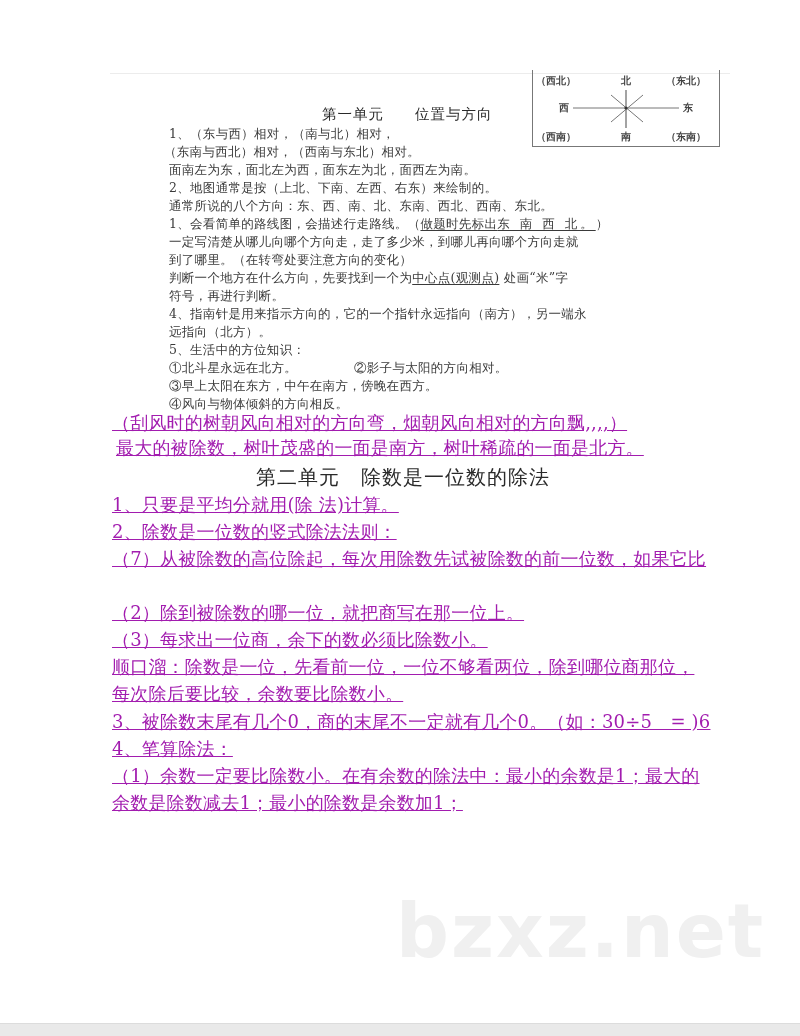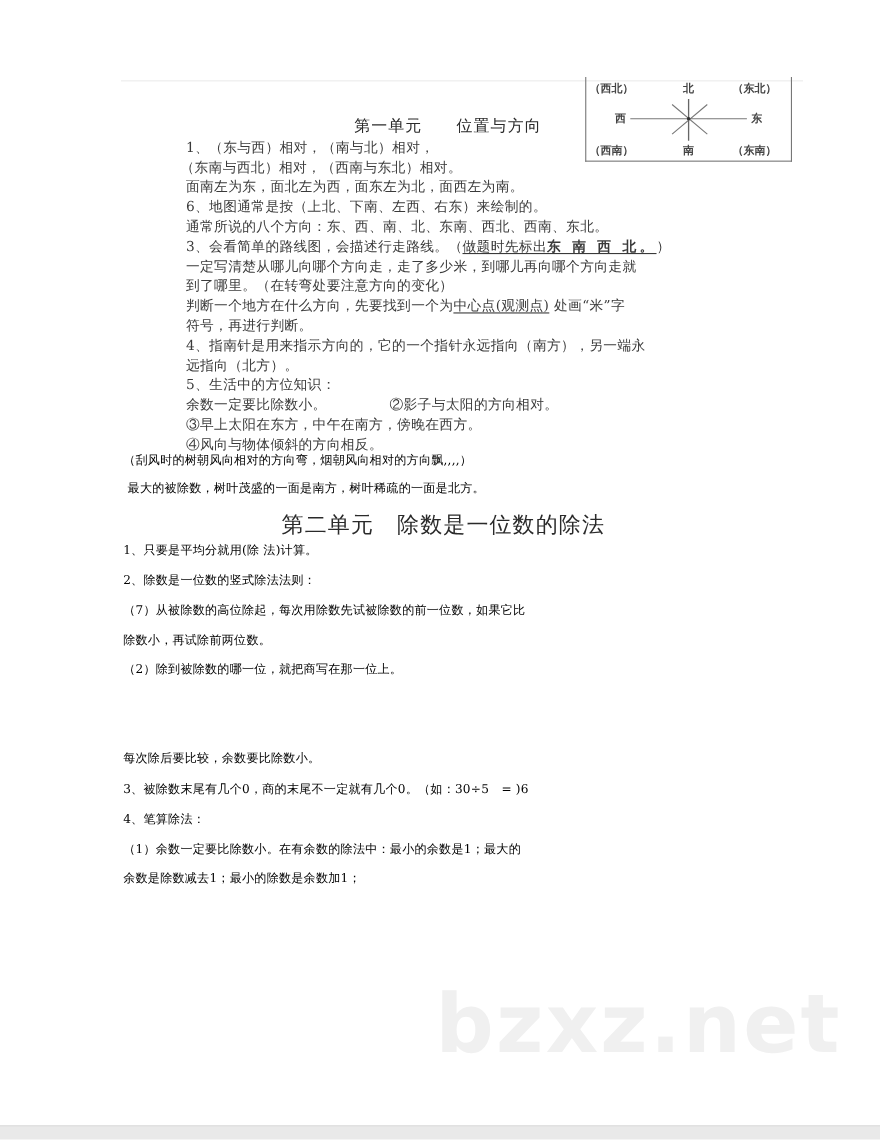--- a/index.html
+++ b/index.html
@@ -27,25 +27,25 @@
   
   .compass {
     position: absolute; left: 508px; top: 70px; width: 186px; height: 76px;
     border-left: 1px solid #777; border-right: 1px solid #777; border-bottom: 1px solid #777;
     font-size: 10px; font-weight: bold; color: #444;
   }
   .compass span { position: absolute; white-space: nowrap; }
   .compass svg { position: absolute; left: 0; top: 0; }
   .line { position: absolute; white-space: nowrap; }
   .small { font-size: 12.5px; color: #3a3a3a; letter-spacing: 0.3px; }
-  .big { font-size: 11px; color: #000000; letter-spacing: 0.2px; }
+  .big { font-size: 18px; color: #a21caf; letter-spacing: 0.2px; text-decoration: underline; }
   .title1 { font-size: 14.5px; color: #2a2a2a; letter-spacing: 1px; }
   .title2 { font-size: 20px; color: #2a2a2a; letter-spacing: 1px; }
   .u { text-decoration: underline; text-underline-offset: 2px; }
-  .b { font-weight: bold; letter-spacing: 3px; }
+  .b { font-weight: normal; letter-spacing: 3px; }
   .watermark {
     position: absolute; left: 372px; top: 888px;
     font-family: "DejaVu Sans", "Liberation Sans", sans-serif;
     font-weight: bold; font-size: 74px; color: #f0f0f0; letter-spacing: 2px;
   }
 </style>
 </head>
 <body>
 
 <div class="page">
@@ -66,47 +66,48 @@
     <span style="left:150px;top:31px">东</span>
     <span style="left:3px;top:60px">（西南）</span>
     <span style="left:88px;top:60px">南</span>
     <span style="left:133px;top:60px">（东南）</span>
   </div>
 
   <div class="line title1" style="left:298px;top:105px">第一单元　　位置与方向</div>
   <div class="line small" style="left:145px;top:126px">1、（东与西）相对，（南与北）相对，</div>
   <div class="line small" style="left:140px;top:144px">（东南与西北）相对，（西南与东北）相对。</div>
   <div class="line small" style="left:145px;top:162px">面南左为东，面北左为西，面东左为北，面西左为南。</div>
-  <div class="line small" style="left:145px;top:180px">6、地图通常是按（上北、下南、左西、右东）来绘制的。</div>
+  <div class="line small" style="left:145px;top:180px">2、地图通常是按（上北、下南、左西、右东）来绘制的。</div>
   <div class="line small" style="left:145px;top:198px">通常所说的八个方向：东、西、南、北、东南、西北、西南、东北。</div>
   <div class="line small" style="left:145px;top:216px">
-    <span>3、会看简单的路线图，会描述行走路线。（</span><span class="u">做题时先标出</span><span class="u b">东 南 西 北。</span><span>）</span>
+    <span>1、会看简单的路线图，会描述行走路线。（</span><span class="u">做题时先标出</span><span class="u b">东 南 西 北。</span><span>）</span>
   </div>
   <div class="line small" style="left:145px;top:252px">到了哪里。（在转弯处要注意方向的变化）</div>
   <div class="line small" style="left:145px;top:234px">一定写清楚从哪儿向哪个方向走，走了多少米，到哪儿再向哪个方向走就</div>
   <div class="line small" style="left:145px;top:270px">
     <span>判断一个地方在什么方向，先要找到一个为</span><span class="u">中心点(观测点)</span><span> 处画“米”字</span>
   </div>
   <div class="line small" style="left:145px;top:288px">符号，再进行判断。</div>
   <div class="line small" style="left:145px;top:306px">4、指南针是用来指示方向的，它的一个指针永远指向（南方），另一端永</div>
   <div class="line small" style="left:145px;top:324px">远指向（北方）。</div>
   <div class="line small" style="left:145px;top:342px">5、生活中的方位知识：</div>
-  <div class="line small" style="left:145px;top:360px">余数一定要比除数小。</div>
+  <div class="line small" style="left:145px;top:360px">①北斗星永远在北方。</div>
   <div class="line small" style="left:330px;top:360px">②影子与太阳的方向相对。</div>
   <div class="line small" style="left:145px;top:378px">③早上太阳在东方，中午在南方，傍晚在西方。</div>
   <div class="line small" style="left:145px;top:396px">④风向与物体倾斜的方向相反。</div>
   <div class="line big" style="left:88px;top:411px">（刮风时的树朝风向相对的方向弯，烟朝风向相对的方向飘,,,,）</div>
   <div class="line big" style="left:92px;top:436px">最大的被除数，树叶茂盛的一面是南方，树叶稀疏的一面是北方。</div>
 
   <div class="line title2" style="left:232px;top:464px">第二单元　除数是一位数的除法</div>
   <div class="line big" style="left:88px;top:493px">1、只要是平均分就用(除 法)计算。</div>
   <div class="line big" style="left:88px;top:520px">2、除数是一位数的竖式除法法则：</div>
   <div class="line big" style="left:88px;top:547px">（7）从被除数的高位除起，每次用除数先试被除数的前一位数，如果它比</div>
-  <div class="line big" style="left:88px;top:574px">除数小，再试除前两位数。</div>
   <div class="line big" style="left:88px;top:601px">（2）除到被除数的哪一位，就把商写在那一位上。</div>
+  <div class="line big" style="left:88px;top:628px">（3）每求出一位商，余下的数必须比除数小。</div>
+  <div class="line big" style="left:88px;top:655px">顺口溜：除数是一位，先看前一位，一位不够看两位，除到哪位商那位，</div>
   <div class="line big" style="left:88px;top:682px">每次除后要比较，余数要比除数小。</div>
   <div class="line big" style="left:88px;top:710px">3、被除数末尾有几个0，商的末尾不一定就有几个0。（如：30÷5　= )6</div>
   <div class="line big" style="left:88px;top:737px">4、笔算除法：</div>
   <div class="line big" style="left:88px;top:764px">（1）余数一定要比除数小。在有余数的除法中：最小的余数是1；最大的</div>
   <div class="line big" style="left:88px;top:791px">余数是除数减去1；最小的除数是余数加1；</div>
 
   <div class="watermark">bzxz.net</div>
 </div>
 <div class="bottom-strip"></div>
 

